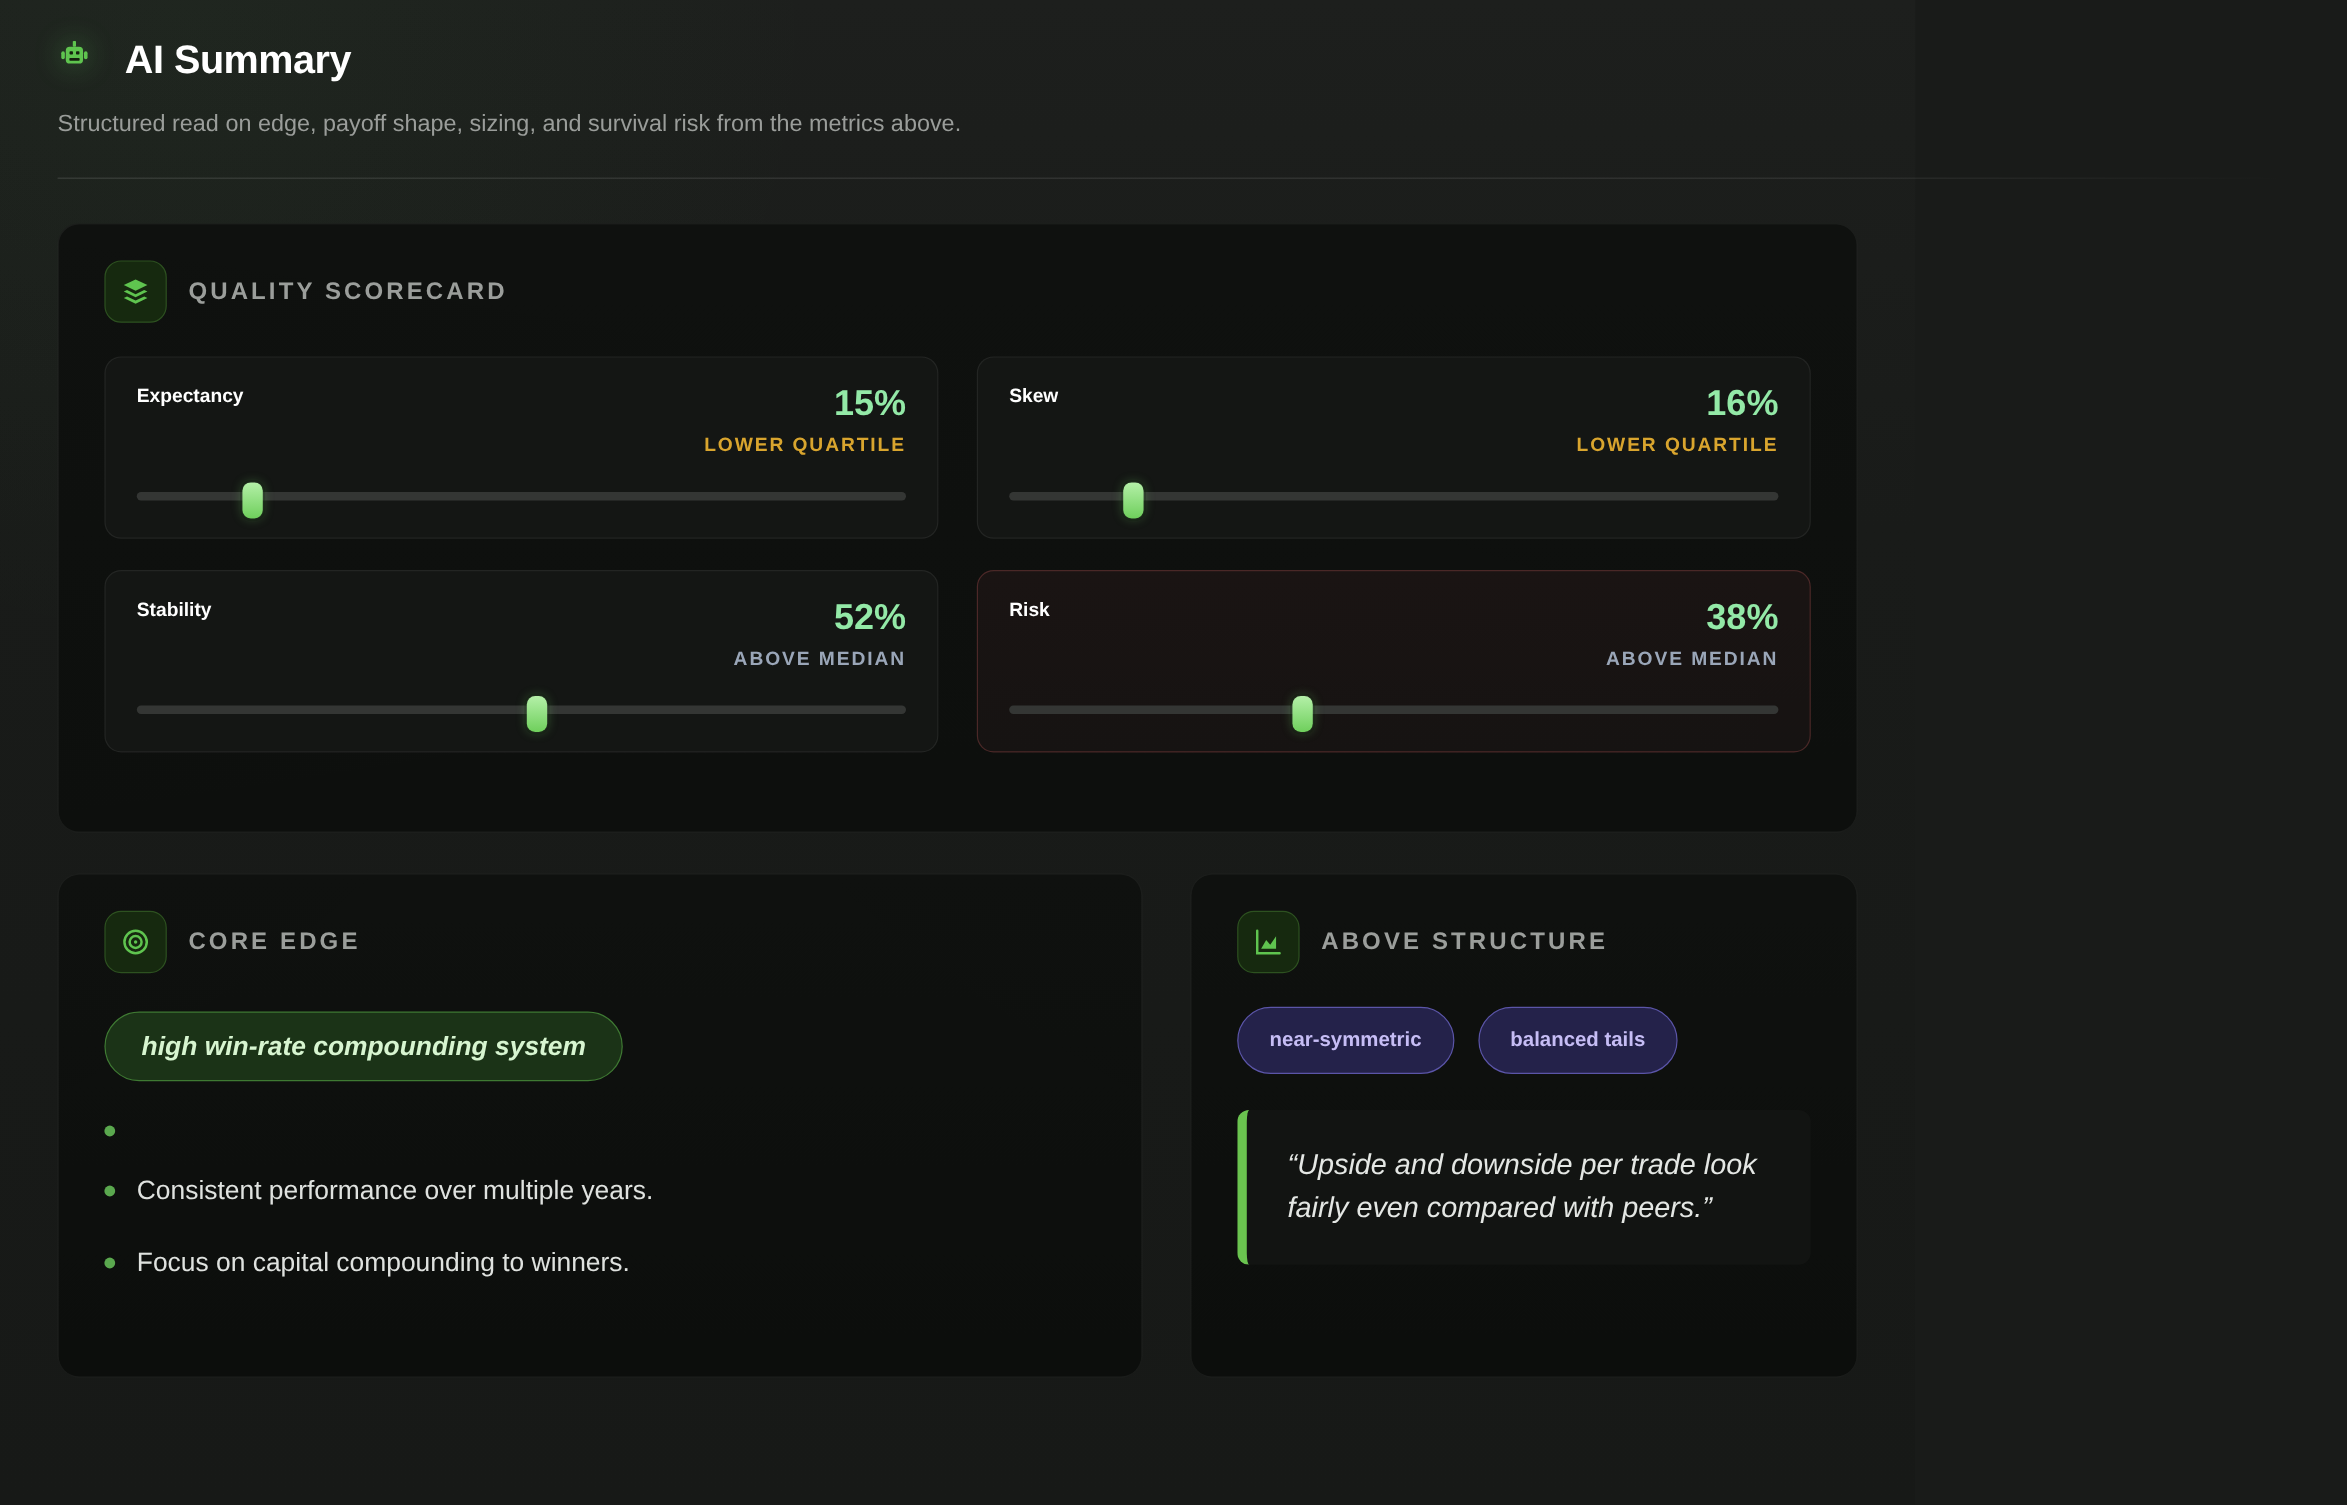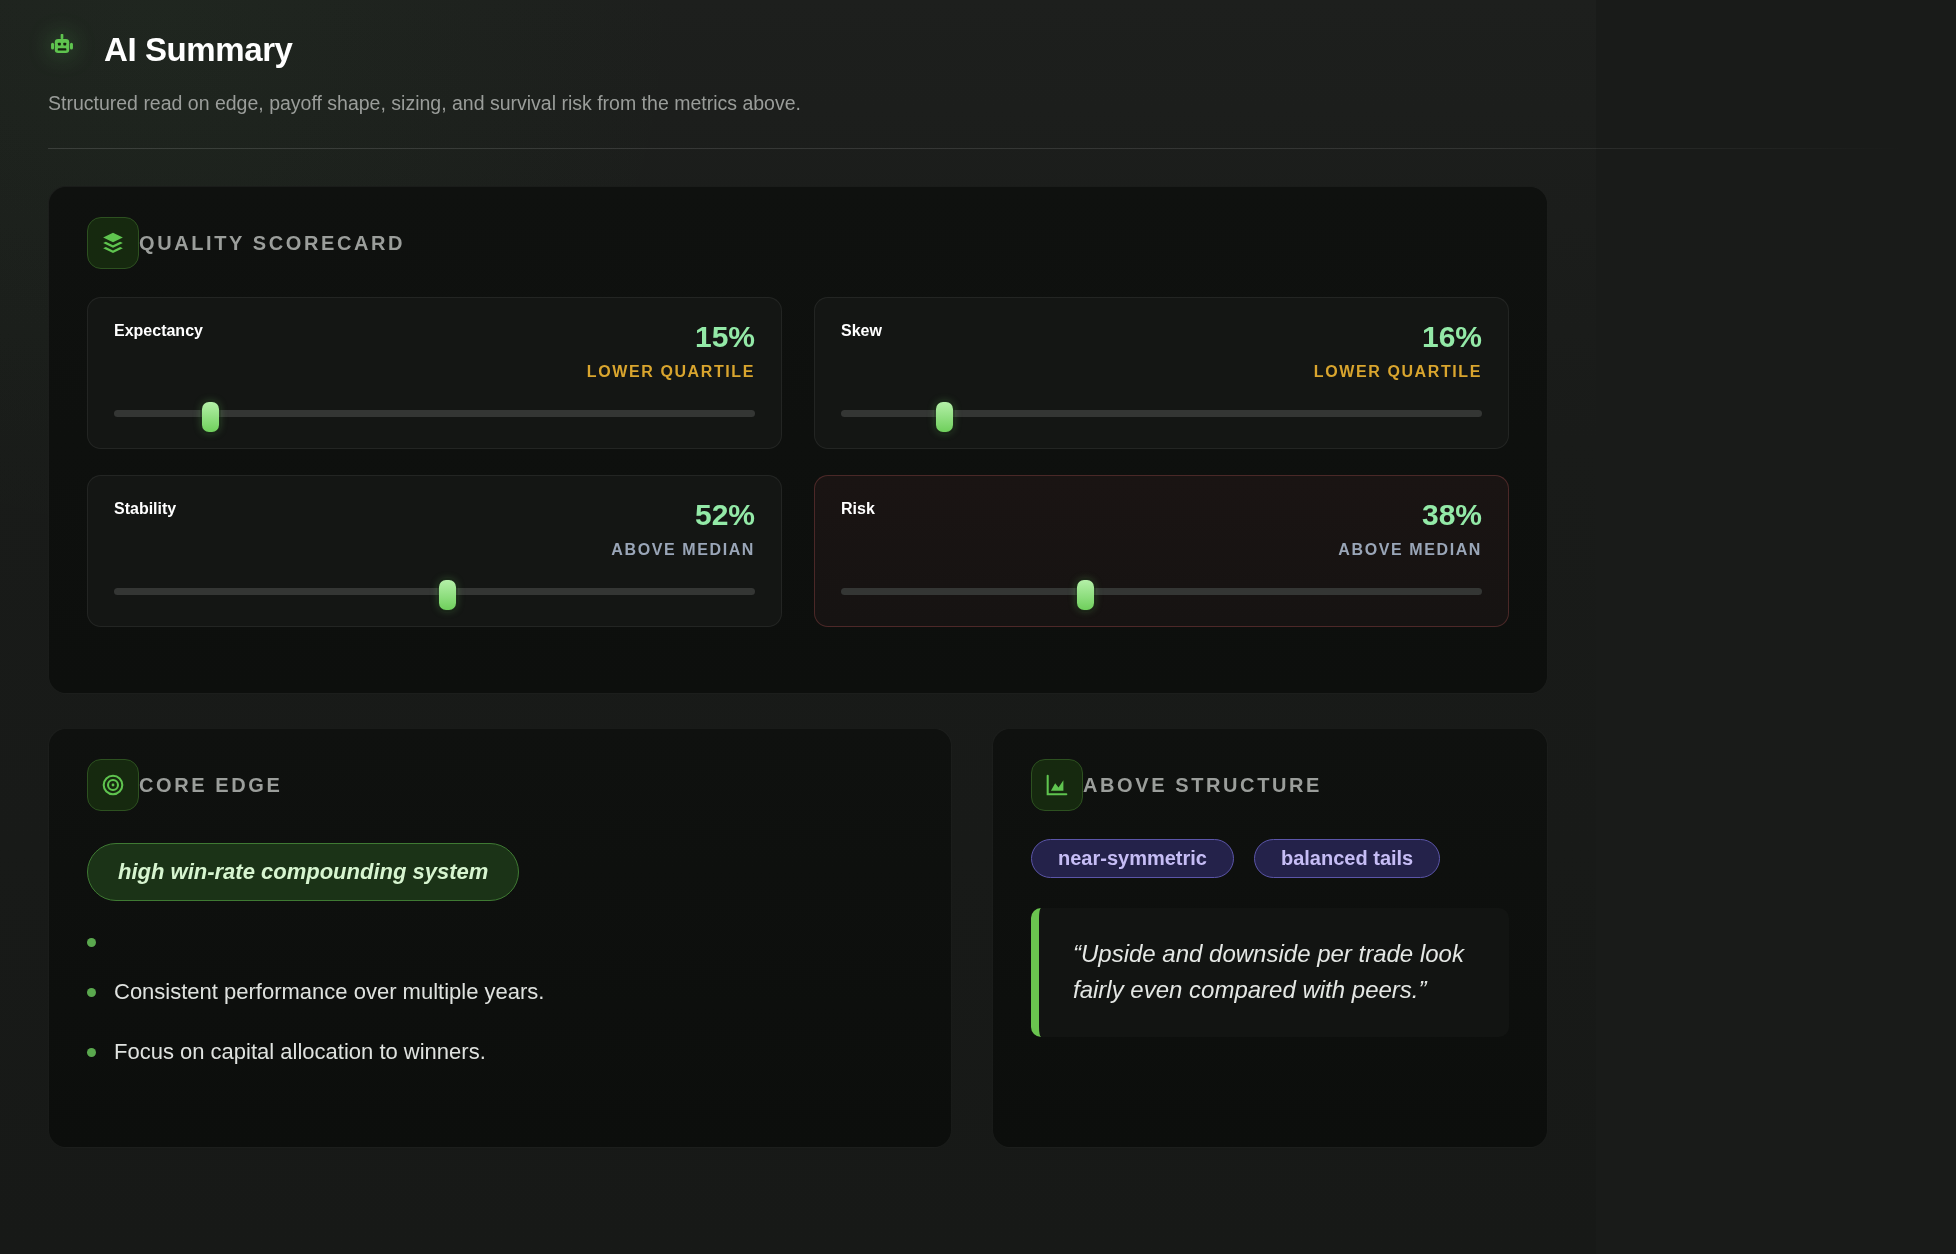--- a/index.html
+++ b/index.html
@@ -66,20 +66,21 @@
     border: 1px solid rgba(255,255,255,0.055);
     border-radius: 18px;
     background: linear-gradient(180deg, #0f110f 0%, #0d0f0d 100%);
     padding: 30px 38px 34px 38px;
     height: 508px;
   }
 
   .section-head {
     display: flex;
     align-items: center;
+    gap: 18px;
     margin-bottom: 28px;
   }
 
   .sec-icon {
     width: 52px; height: 52px;
     border-radius: 14px;
     background: #16290f;
     border: 1px solid #2d5120;
     display: flex; align-items: center; justify-content: center;
     flex: none;
@@ -213,22 +214,22 @@
     font-size: 22px;
     color: #dfe2df;
     line-height: 1.35;
   }
 
   .tags { display: flex; gap: 20px; margin-top: 4px; }
   .tag {
     border: 1px solid #5b55a8;
     background: #24224a;
     border-radius: 999px;
-    padding: 7px 26px;
-    font-size: 20px;
+    padding: 17px 26px;
+    font-size: 17px;
     font-weight: bold;
     color: #c6bdf5;
   }
 
   .quote {
     margin-top: 30px;
     background: #121412;
     border-radius: 10px;
     border-left: 8px solid #6ac44f;
     padding: 28px 34px 30px 34px;
@@ -356,21 +357,21 @@
       <ul class="bullets">
         <li>
           <span class="bullet-dot"></span>
         </li>
         <li>
           <span class="bullet-dot"></span>
           <span class="bullet-text">Consistent performance over multiple years.</span>
         </li>
         <li>
           <span class="bullet-dot"></span>
-          <span class="bullet-text">Focus on capital allocation to winners.</span>
+          <span class="bullet-text">Focus on capital compounding to winners.</span>
         </li>
       </ul>
     </div>
 
     <div class="card">
       <div class="section-head">
         <span class="sec-icon">
           <svg width="26" height="26" viewBox="0 0 24 24" fill="none">
             <path d="M3.4 3.4 V20.6 H20.6" stroke="#5fc44f" stroke-width="1.9" stroke-linecap="round"></path>
             <path d="M6.4 17.2 L10.3 10.4 L13.4 14.2 L17.9 7.6 L17.9 17.2 Z" fill="#5fc44f"></path>

